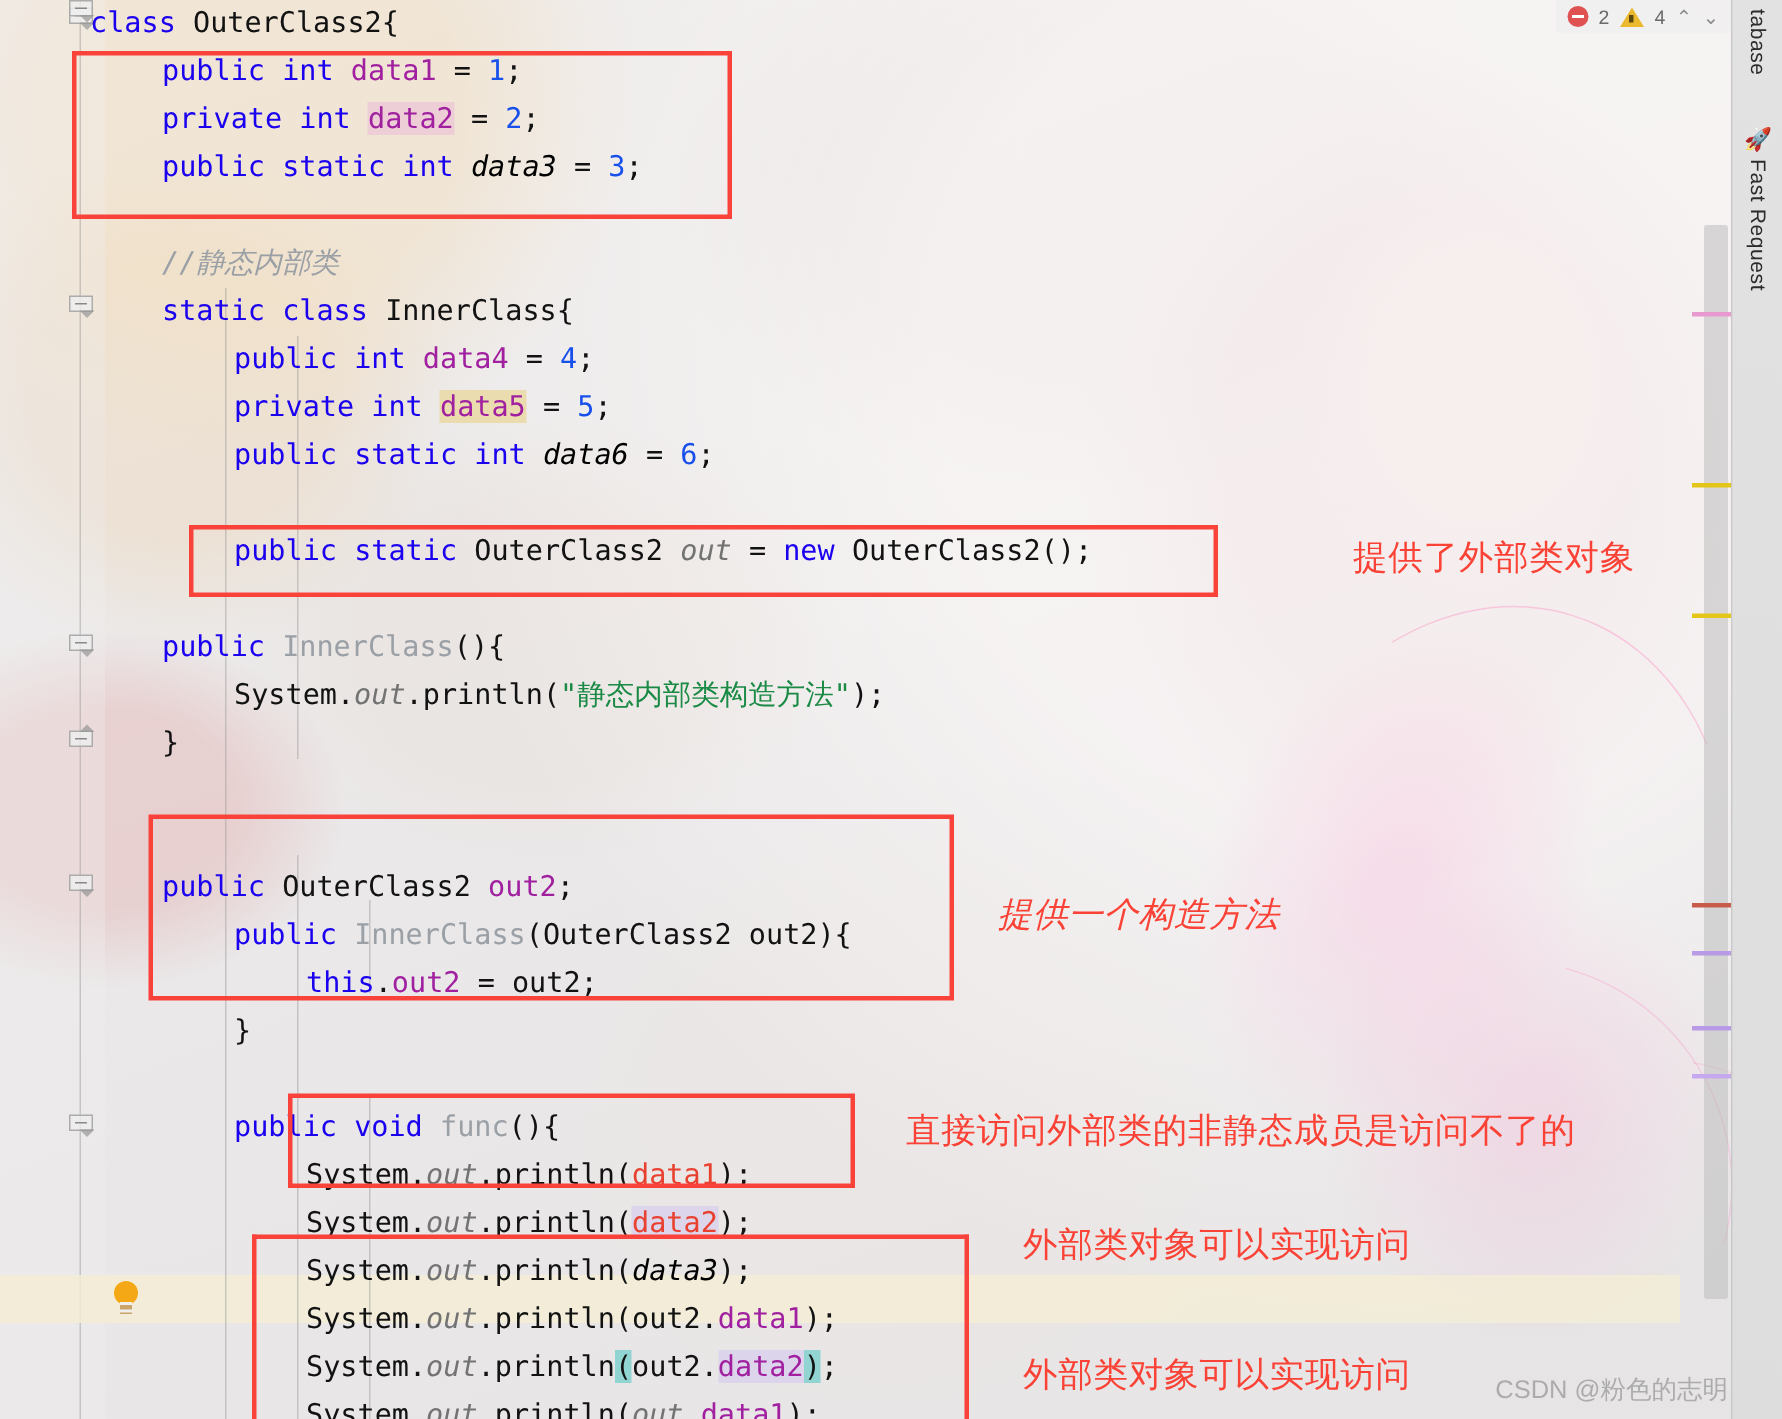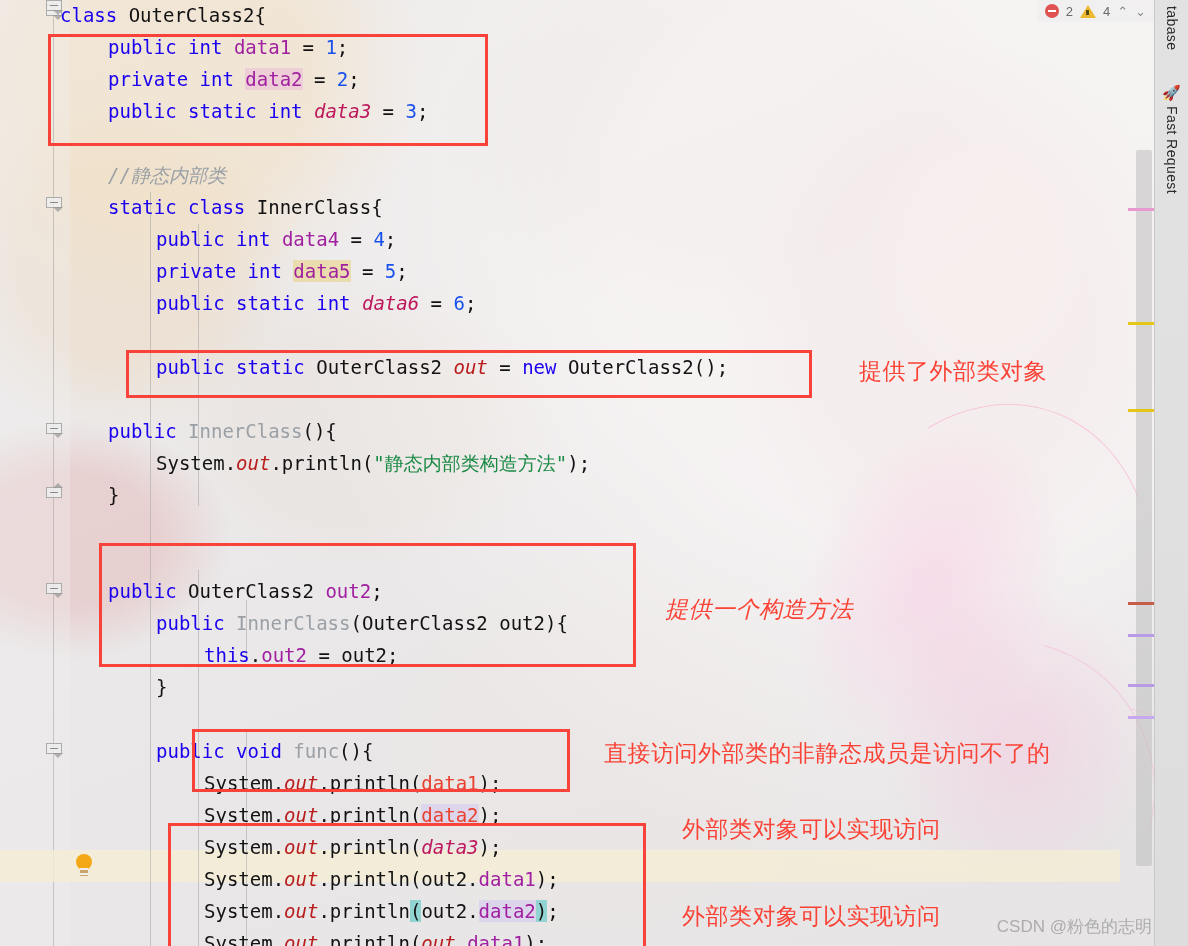--- a/index.html
+++ b/index.html
@@ -96,28 +96,28 @@
     font-family: "DejaVu Sans Mono", monospace;
     font-size: 19px;
     line-height: 32px;
     white-space: pre;
     color: #121212;
   }
   .line { position: absolute; left: 0; height: 32px; }
   .kw   { color: #1a00ee; }
   .num  { color: #1750eb; }
   .fld  { color: #a020a0; }
-  .sfld { color: #be185d; font-style: italic; margin-top: 20px; }
+  .sfld { color: #000000; font-style: italic; margin-top: 20px; }
   .cls  { color: #121212; }
   .clsg { color: #9aa0a6; }
   .str  { color: #1a8a45; }
   .cmt  { color: #9aa0a6; font-style: italic; }
   .err  { color: #e8412f; }
   .plain{ color: #121212; }
-  .outi { color: #b91c1c; font-style: italic; }
+  .outi { color: #737373; font-style: italic; }
   .hl-pink  { background: rgba(236,190,215,0.62); }
   .hl-amber { background: rgba(234,216,160,0.80); }
   .hl-lav   { background: rgba(207,196,240,0.50); }
   .hl-teal  { background: rgba(122,208,204,0.80); }
 
   
   .row-hl {
     position: absolute; left: 0; width: 1120px; height: 32px;
     background: rgba(242,236,212,0.55);
   }
@@ -262,21 +262,21 @@
 
   <div id="boxes">
       <div class="redbox " style="left: 48px; top: 34px; width: 440px; height: 112px;"></div>
       <div class="redbox " style="left: 126px; top: 350px; width: 686px; height: 48px;"></div>
       <div class="redbox " style="left: 99px; top: 543px; width: 537px; height: 124px;"></div>
       <div class="redbox " style="left: 192px; top: 729px; width: 378px; height: 63px;"></div>
       <div class="redbox open-bottom" style="left: 168px; top: 823px; width: 478px; height: 123px;"></div>
     </div>
 
   <div id="annos">
-      <div class="anno" style="left: 859px; top: 356px;">提供了外部类对象</div>
+      <div class="anno" style="left: 902px; top: 356px;">提供了外部类对象</div>
       <div class="anno" style="left: 665px; top: 594px; font-style: italic;">提供一个构造方法</div>
       <div class="anno" style="left: 604px; top: 738px;">直接访问外部类的非静态成员是访问不了的</div>
       <div class="anno" style="left: 682px; top: 814px;">外部类对象可以实现访问</div>
       <div class="anno" style="left: 682px; top: 901px; text-align: center;">外部类对象可以实现访问</div>
     </div>
 
   <div class="bulb">
     <div class="glass"></div>
       <div class="base"></div>
   </div>

